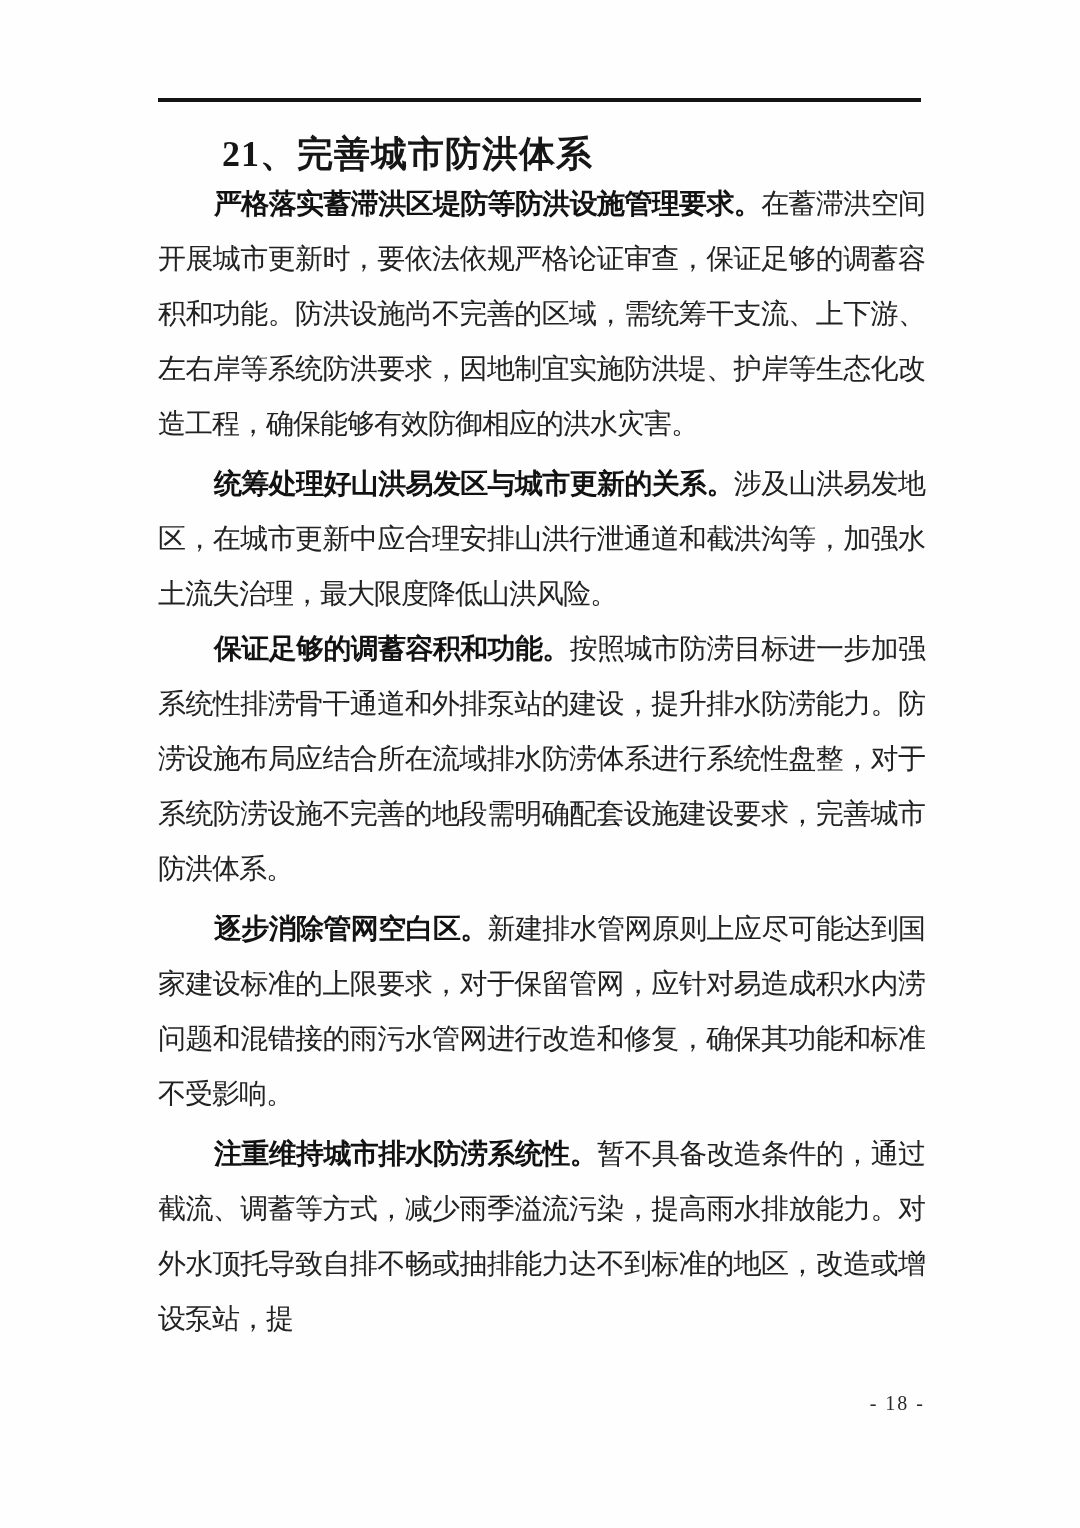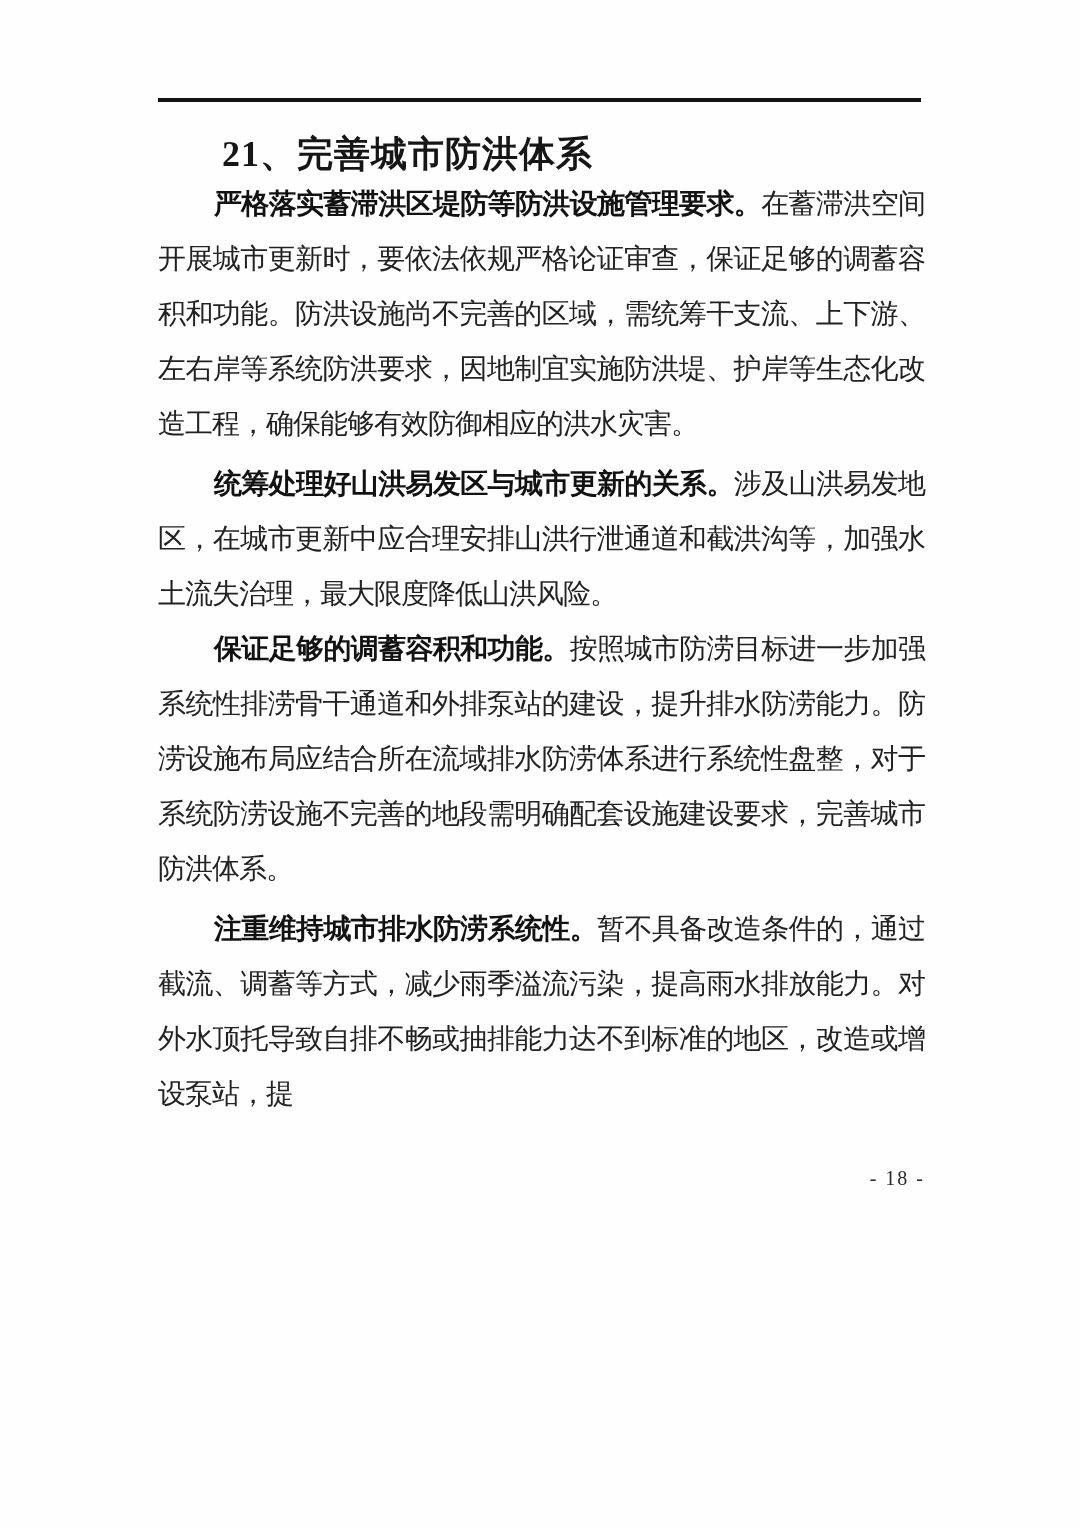--- a/index.html
+++ b/index.html
@@ -86,20 +86,21 @@
 
       <p class="para first"><span class="lead">严格落实蓄滞洪区堤防等防洪设施管理要求。</span><span>在蓄滞洪空间开展城市更新时，要依法依规严格论证审查，保证足够的调蓄容积和功能。防洪设施尚不完善的区域，需统筹干支流、上下游、左右岸等系统防洪要求，因地制宜实施防洪堤、护岸等生态化改造工程，确保能够有效防御相应的洪水灾害。</span></p>
 
       <p class="para"><span class="lead">统筹处理好山洪易发区与城市更新的关系。</span><span>涉及山洪易发地区，在城市更新中应合理安排山洪行泄通道和截洪沟等，加强水土流失治理，最大限度降低山洪风险。</span></p>
     </section>
 
     <section>
 
       <p class="para first"><span class="lead">保证足够的调蓄容积和功能。</span><span>按照城市防涝目标进一步加强系统性排涝骨干通道和外排泵站的建设，提升排水防涝能力。防涝设施布局应结合所在流域排水防涝体系进行系统性盘整，对于系统防涝设施不完善的地段需明确配套设施建设要求，完善城市防洪体系。</span></p>
 
+      <p class="para"><span class="lead">逐步消除管网空白区。</span><span>新建排水管网原则上应尽可能达到国家建设标准的上限要求，对于保留管网，应针对易造成积水内涝问题和混错接的雨污水管网进行改造和修复，确保其功能和标准不受影响。</span></p>
 
       <p class="para"><span class="lead">注重维持城市排水防涝系统性。</span><span>暂不具备改造条件的，通过截流、调蓄等方式，减少雨季溢流污染，提高雨水排放能力。对外水顶托导致自排不畅或抽排能力达不到标准的地区，改造或增设泵站，提</span></p>
     </section>
 
     <div class="page-footer">
       <span class="page-number">- 18 -</span>
     </div>
 
   </div>
 </div>

